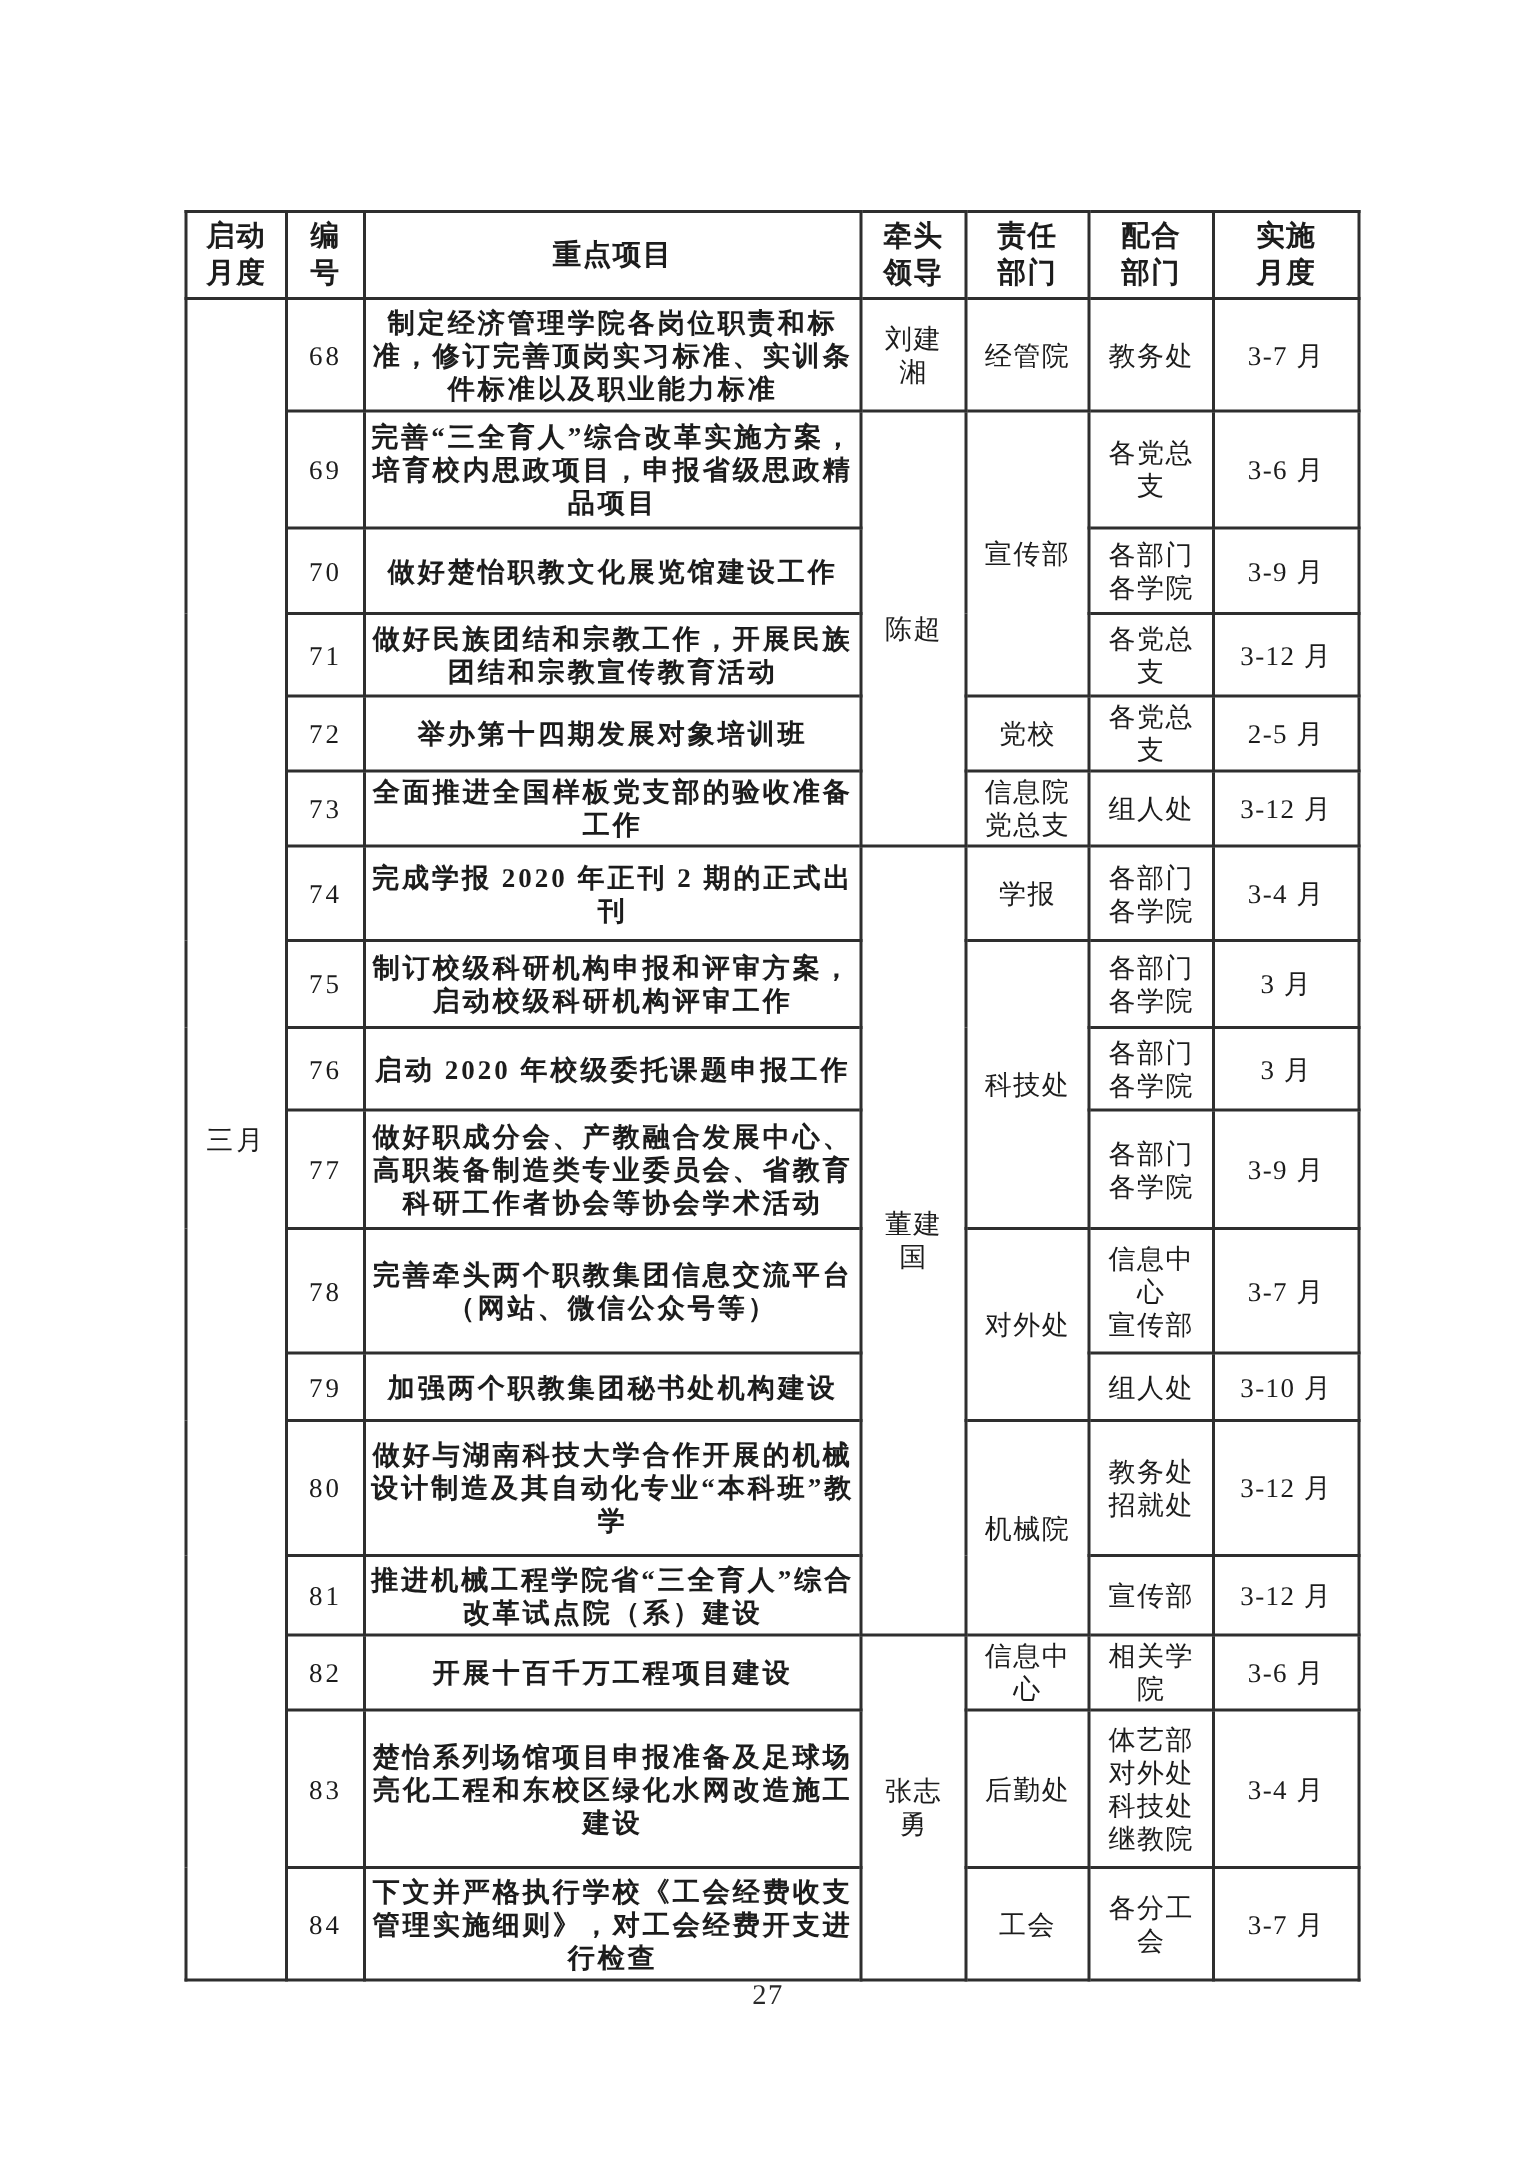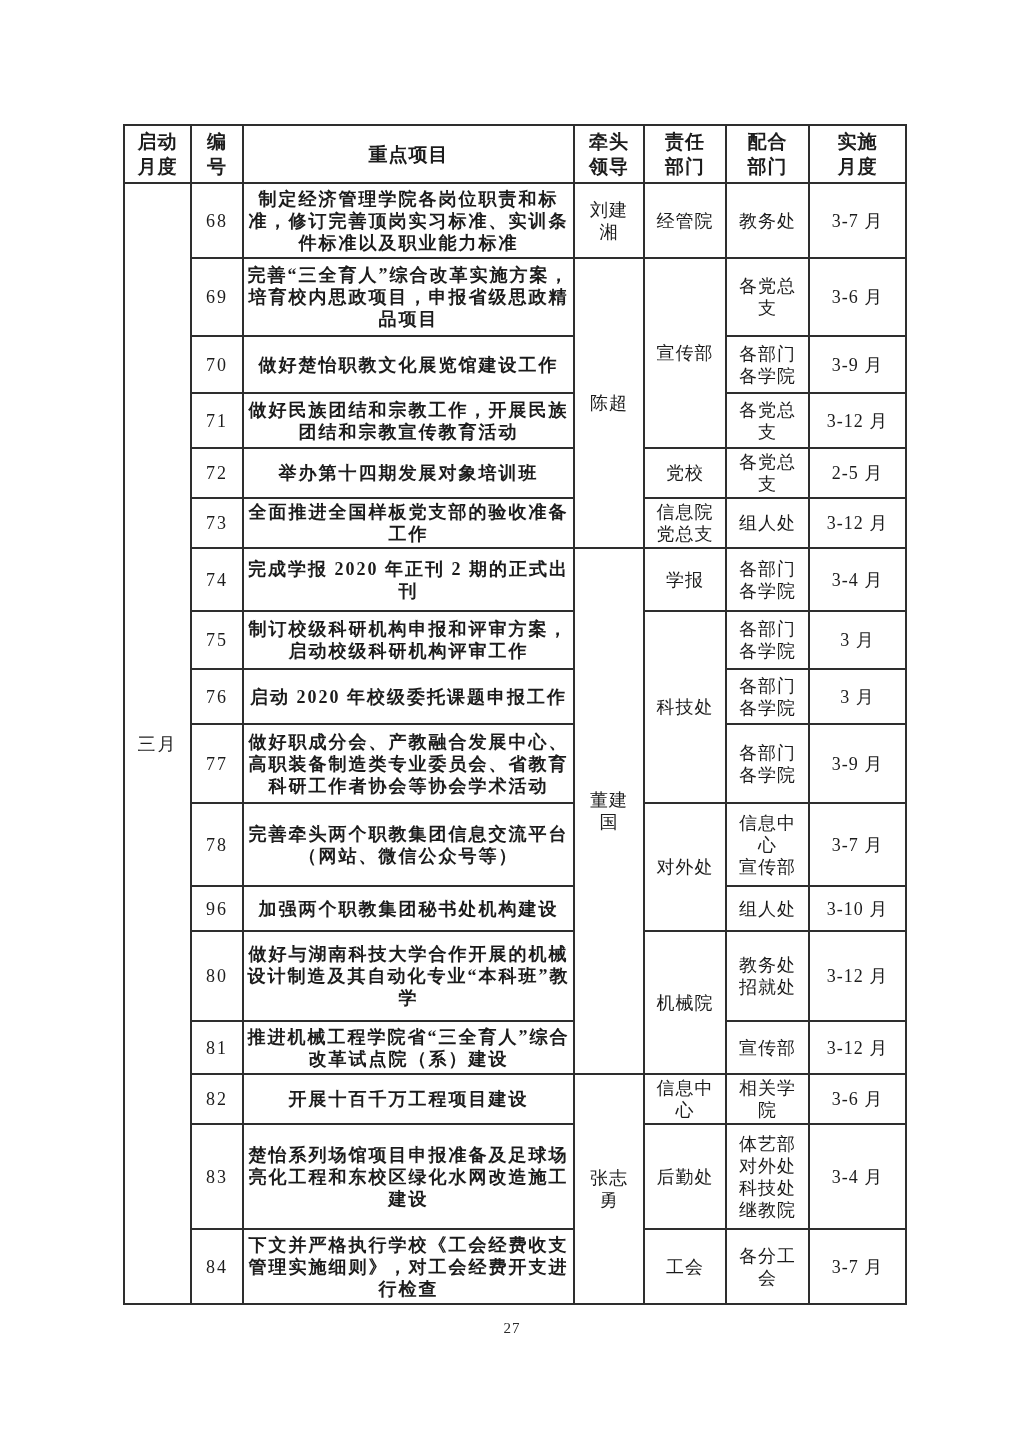--- a/index.html
+++ b/index.html
@@ -10,21 +10,21 @@
     height: 1448px;
     background: #ffffff;
     margin: 0 auto;
     font-family: "Liberation Serif", "DejaVu Serif", serif;
     color: #1c1c1c;
     overflow: hidden;
   }
   table.plan {
     position: absolute;
     left: 123px;
-    top: 124px;
+    top: 140px;
     width: 782px;
     border-collapse: collapse;
     table-layout: fixed;
   }
   table.plan th, table.plan td {
     border: 2px solid #2e2e2e;
     white-space: pre-line;
     vertical-align: middle;
     font-size: 18px;
     line-height: 22px;
@@ -50,21 +50,21 @@
   td.c-leader { letter-spacing: 1px; }
   td.c-dept { letter-spacing: 1px; }
   td.c-coop { letter-spacing: 1px; }
   td.c-period { white-space: nowrap; letter-spacing: 1px; }
   .page-number {
     position: absolute;
     top: 1320px;
     left: 0;
     width: 100%;
     text-align: center;
-    font-size: 15px;
+    font-size: 19px;
     color: #2a2a2a;
     letter-spacing: 1px;
   }
 </style>
 </head>
 <body>
 
 <div class="page">
 
   <table class="plan">
@@ -179,21 +179,21 @@
       <tr style="height:83px">
         <td class="c-no">78</td>
         <td class="c-project">完善牵头两个职教集团信息交流平台（网站、微信公众号等）</td>
         <td class="c-dept" rowspan="2">对外处</td>
         <td class="c-coop">信息中
 心
 宣传部</td>
         <td class="c-period">3-7 月</td>
       </tr>
       <tr style="height:45px">
-        <td class="c-no">96</td>
+        <td class="c-no">79</td>
         <td class="c-project">加强两个职教集团秘书处机构建设</td>
         <td class="c-coop">组人处</td>
         <td class="c-period">3-10 月</td>
       </tr>
       <tr style="height:90px">
         <td class="c-no">80</td>
         <td class="c-project">做好与湖南科技大学合作开展的机械设计制造及其自动化专业“本科班”教学</td>
         <td class="c-dept" rowspan="2">机械院</td>
         <td class="c-coop">教务处
 招就处</td>

